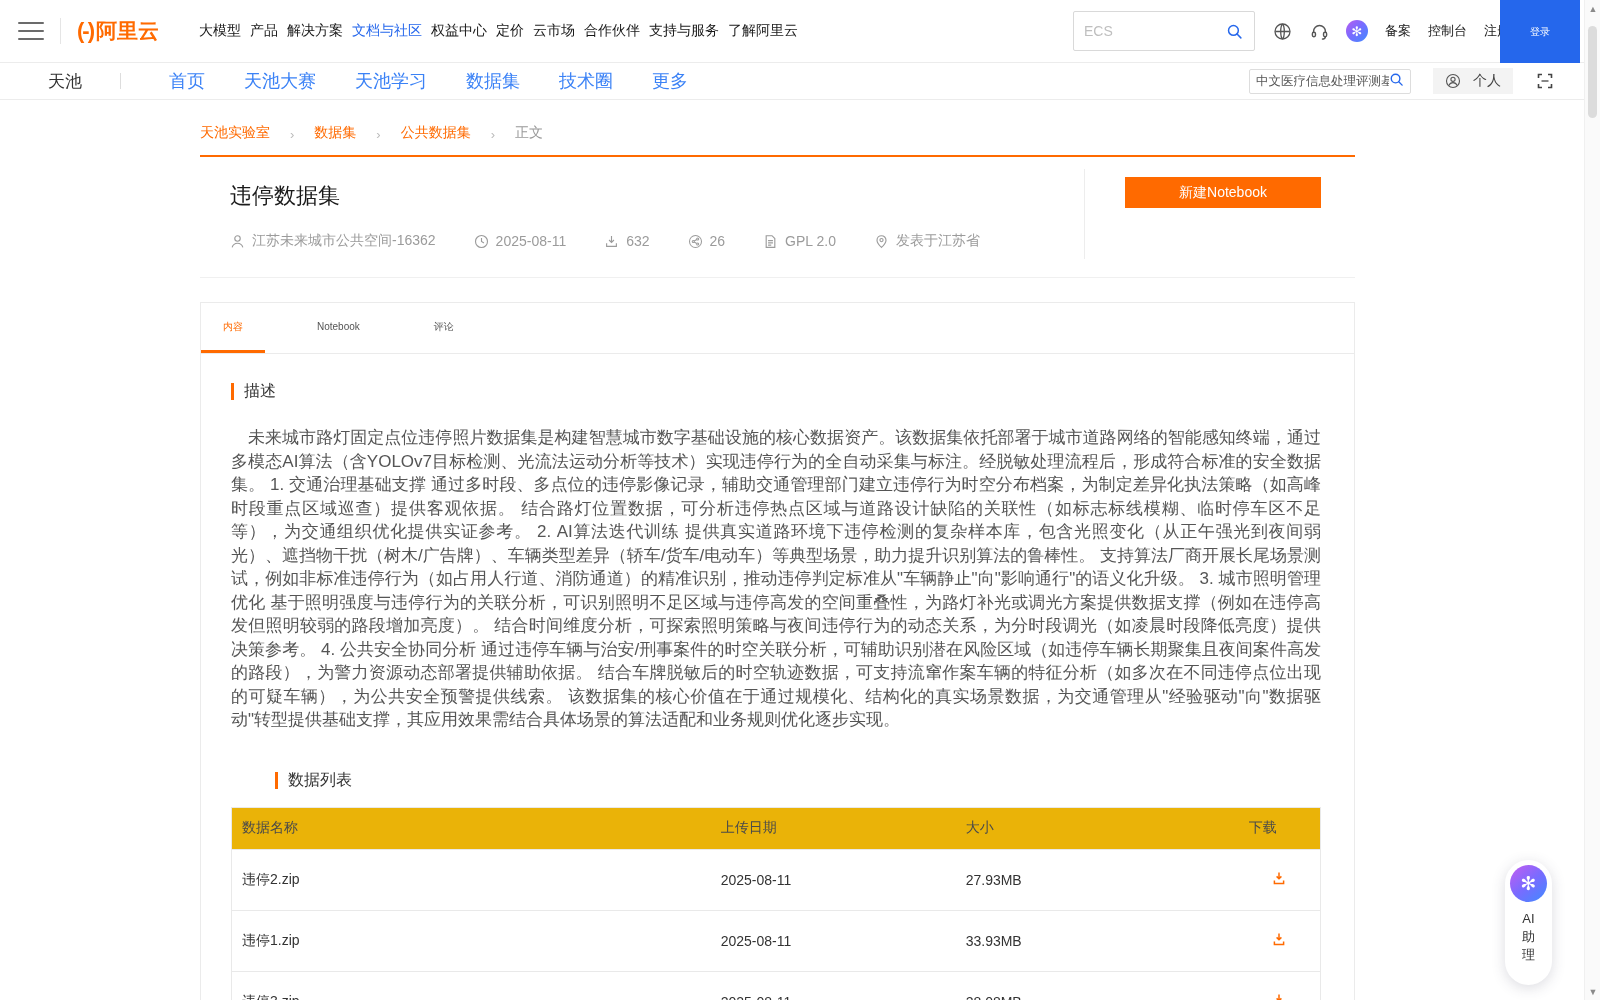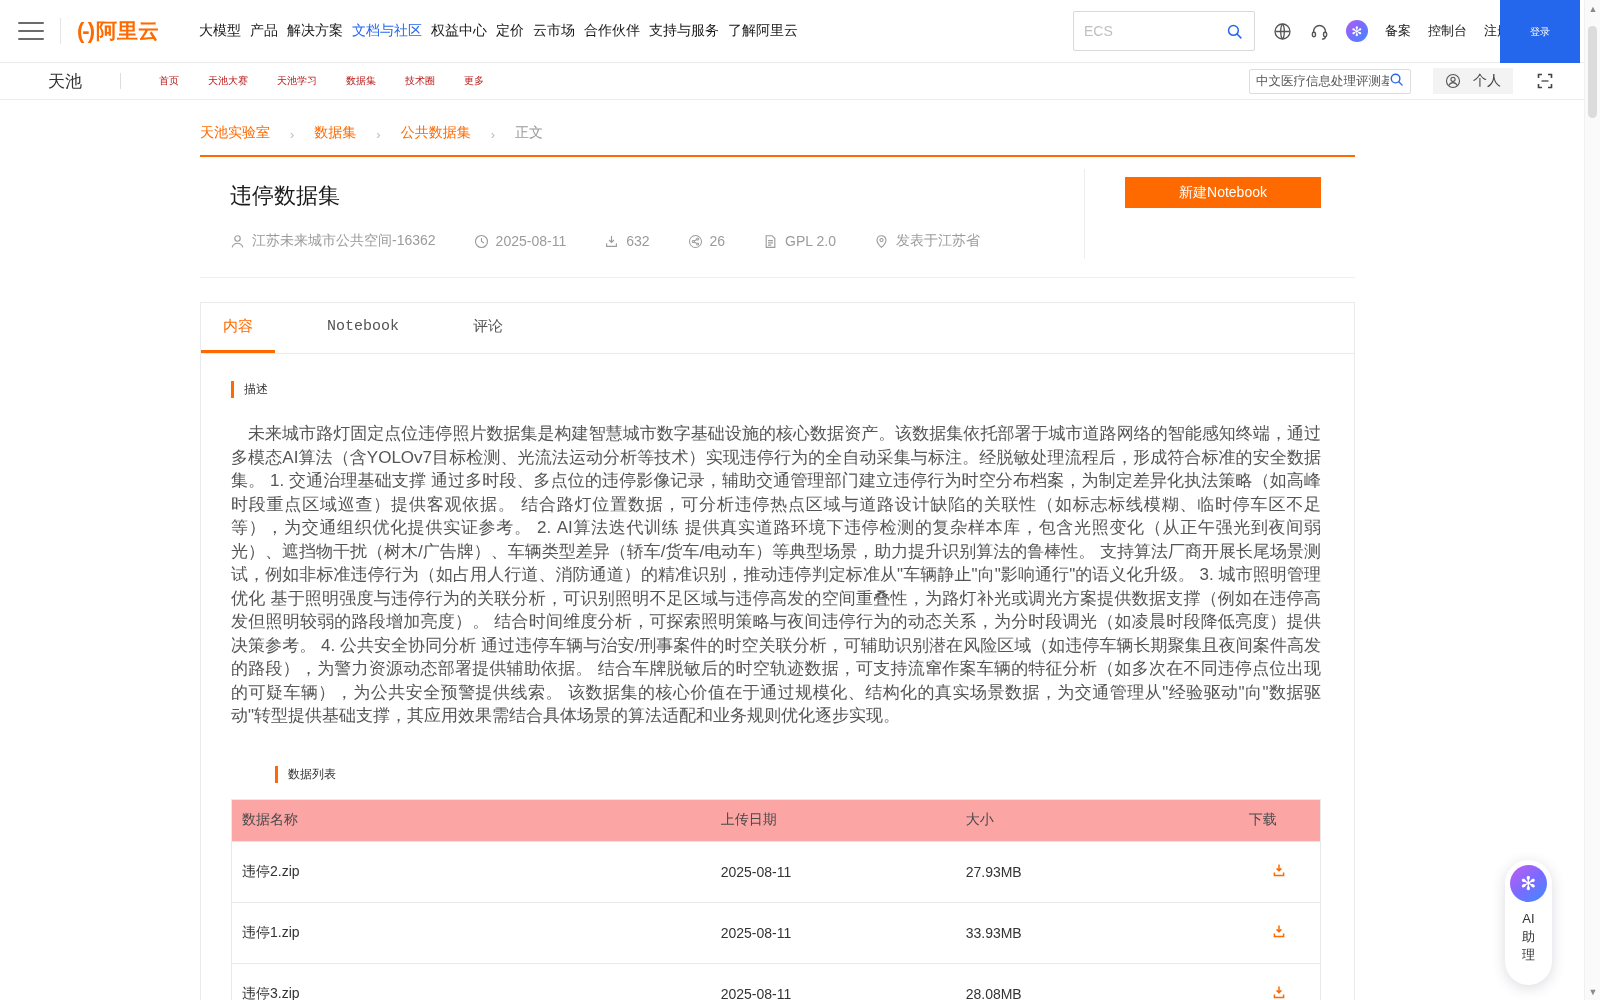--- a/index.html
+++ b/index.html
@@ -24,21 +24,21 @@
   .icon16 { width:20px; height:20px; display:inline-flex; align-items:center; justify-content:center; cursor:pointer; }
   .ai-orb { width:22px; height:22px; border-radius:50%; background:linear-gradient(135deg,#b95cf0 0%,#7a6bff 45%,#3f8bff 100%); color:#fff; display:flex; align-items:center; justify-content:center; font-size:13px; cursor:pointer; }
   .topnav-right .txtlink { font-size:13px; color:#181818; text-decoration:none; white-space:nowrap; cursor:pointer; }
   .login-btn { position:absolute; right:20px; top:0; width:80px; height:63px; background:#2567ec; color:#fff; font-size:10px; display:flex; align-items:center; justify-content:center; border:none; cursor:pointer; font-family:inherit; }
 
   
   .tcnav { height:37px; display:flex; align-items:center; border-bottom:1px solid #ececec; padding:0 45px 0 48px; }
   .tc-brand { font-size:17px; color:#333; font-weight:500; cursor:pointer; }
   .tcnav .vdiv { width:1px; height:16px; background:#ddd; margin:0 38px; }
   .tcmenu { display:flex; gap:29px; }
-  .tcmenu a { font-size:10px; color:#b91c1c; text-decoration:none; cursor:pointer; white-space:nowrap; }
+  .tcmenu a { font-size:18px; color:#3b82f6; text-decoration:none; cursor:pointer; white-space:nowrap;margin-left:10px; }
   .tcnav-right { margin-left:auto; display:flex; align-items:center; gap:22px; }
   .tc-search { width:162px; height:25px; border:1px solid #ddd; border-radius:2px; display:flex; align-items:center; padding:0 6px; }
   .tc-search input { border:none; outline:none; flex:1; width:120px; font-size:12.5px; color:#555; font-family:inherit; }
   .profile-btn { height:26px; background:#f3f3f3; display:flex; align-items:center; gap:12px; padding:0 12px; font-size:14px; color:#444; cursor:pointer; }
 
   
   .container { width:1155px; margin-left:200px; padding-top:24px; }
   .breadcrumb { font-size:14px; display:flex; align-items:flex-end; gap:20px; }
   .breadcrumb a { color:#ff6a00; text-decoration:none; cursor:pointer; }
   .breadcrumb .sep { color:#bbb; font-size:13px; }
@@ -48,31 +48,31 @@
   .title-block { position:relative; padding:24px 290px 27px 30px; border-bottom:1px solid #f0f0f0; }
   .ds-title { font-size:22px; color:#1a1a1a; font-weight:500; }
   .meta-row { display:flex; align-items:center; gap:38px; margin-top:21px; }
   .meta-item { display:flex; align-items:center; gap:7px; font-size:14px; color:#9b9b9b; white-space:nowrap; }
   .meta-item svg { display:block; }
   .title-vdiv { position:absolute; right:270px; top:12px; bottom:18px; width:1px; background:#ededed; }
   .nb-btn { position:absolute; right:34px; top:20px; width:196px; height:31px; background:#ff6a00; color:#fff; border:none; font-size:14px; cursor:pointer; font-family:inherit; }
 
   .content-box { margin-top:24px; border:1px solid #ebebeb; border-bottom:none; height:702px; overflow:hidden; }
   .tabs { display:flex; border-bottom:1px solid #ebebeb; height:51px; align-items:stretch; }
-  .tab { display:flex; align-items:center; padding:0 22px; margin-right:30px; font-size:15px; color:#555; cursor:pointer; border-bottom:3px solid transparent;font-family:Liberation Mono, monospace; }
+  .tab { display:flex; align-items:center; padding:0 22px; margin-right:30px; font-size:10px; color:#555; cursor:pointer; border-bottom:3px solid transparent; }
   .tab.active { color:#ff6a00; border-bottom-color:#ff6a00; }
 
   .inner { padding:0 33px 0 30px; }
   .sec-head { display:flex; align-items:center; gap:10px; margin-top:27px; }
   .sec-bar { width:3px; height:17px; background:#ff6a00; }
-  .sec-title { font-size:12px; color:#333; font-weight:500; }
+  .sec-title { font-size:16px; color:#333; font-weight:500; }
   .desc-text { margin-top:24px; font-size:17px; line-height:23.5px; color:#555; text-align:justify; text-indent:1em; }
 
   .dtable { margin-top:16px; border:1px solid #e9e9e9; width:100%; border-collapse:collapse; table-layout:fixed; }
-  .dtable th { background:#fca5a5; height:42px; text-align:left; font-weight:400; font-size:14px; color:#4a4a4a; padding:0 10px; }
+  .dtable th { background:#eab308; height:42px; text-align:left; font-weight:400; font-size:14px; color:#4a4a4a; padding:0 10px; }
   .dtable td { height:61px; border-top:1px solid #e9e9e9; font-size:14px; color:#333; padding:0 10px; }
   .col-name { width:44%; } .col-date { width:22.5%; } .col-size { width:26%; } .col-dl { width:7.5%; }
   .dl-cell { text-align:center; }
   .dl-icon { cursor:pointer; display:inline-block; }
 
   
   .ai-float { position:absolute; left:1505px; top:860px; width:47px; height:125px; background:#fff; border-radius:24px; box-shadow:0 3px 14px rgba(60,60,90,.18); display:flex; flex-direction:column; align-items:center; padding-top:5px; cursor:pointer; }
   .ai-float .orb { width:37px; height:37px; border-radius:50%; background:linear-gradient(140deg,#c55cf0 0%,#7a6bff 50%,#3f8bff 100%); color:#fff; display:flex; align-items:center; justify-content:center; font-size:19px; }
   .ai-float .lbl { margin-top:8px; font-size:13px; color:#333; line-height:18px; text-align:center; }
 

